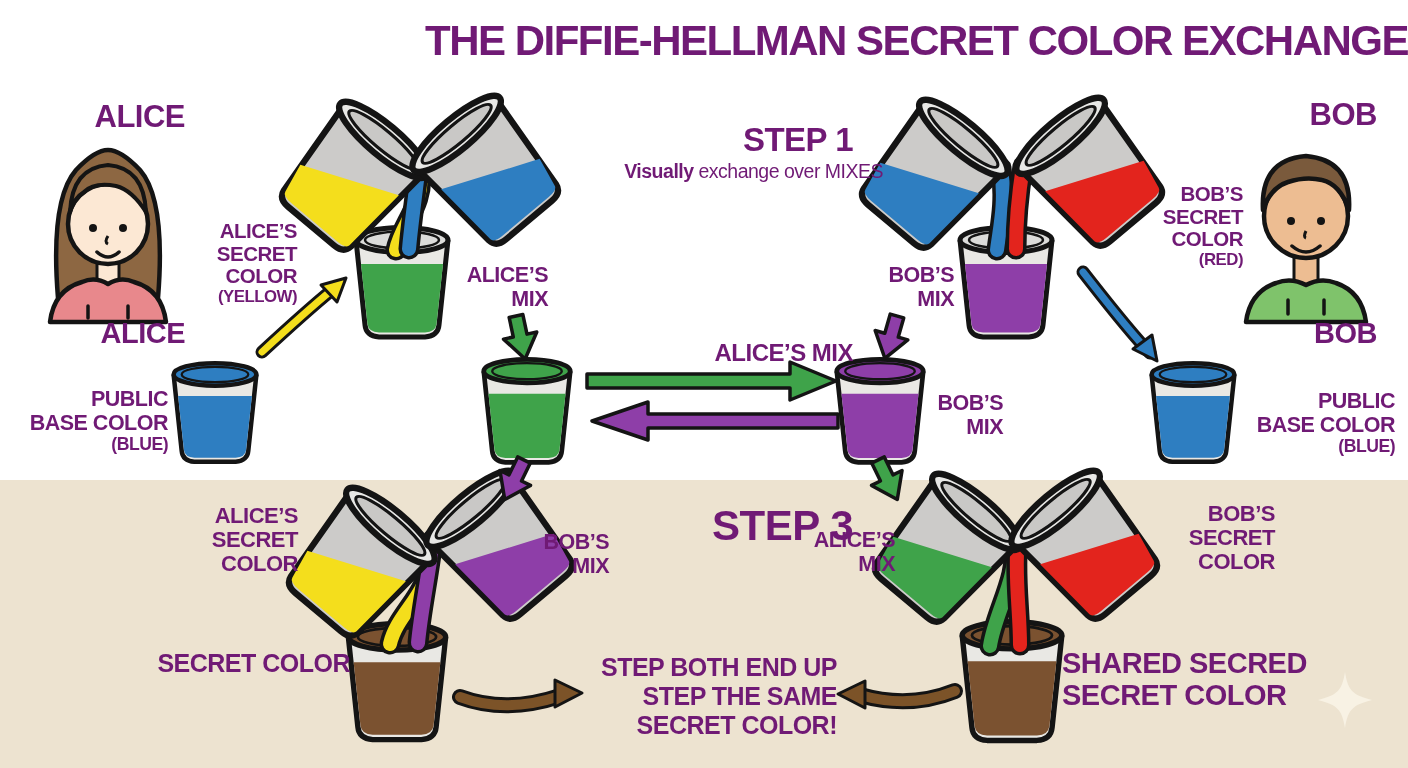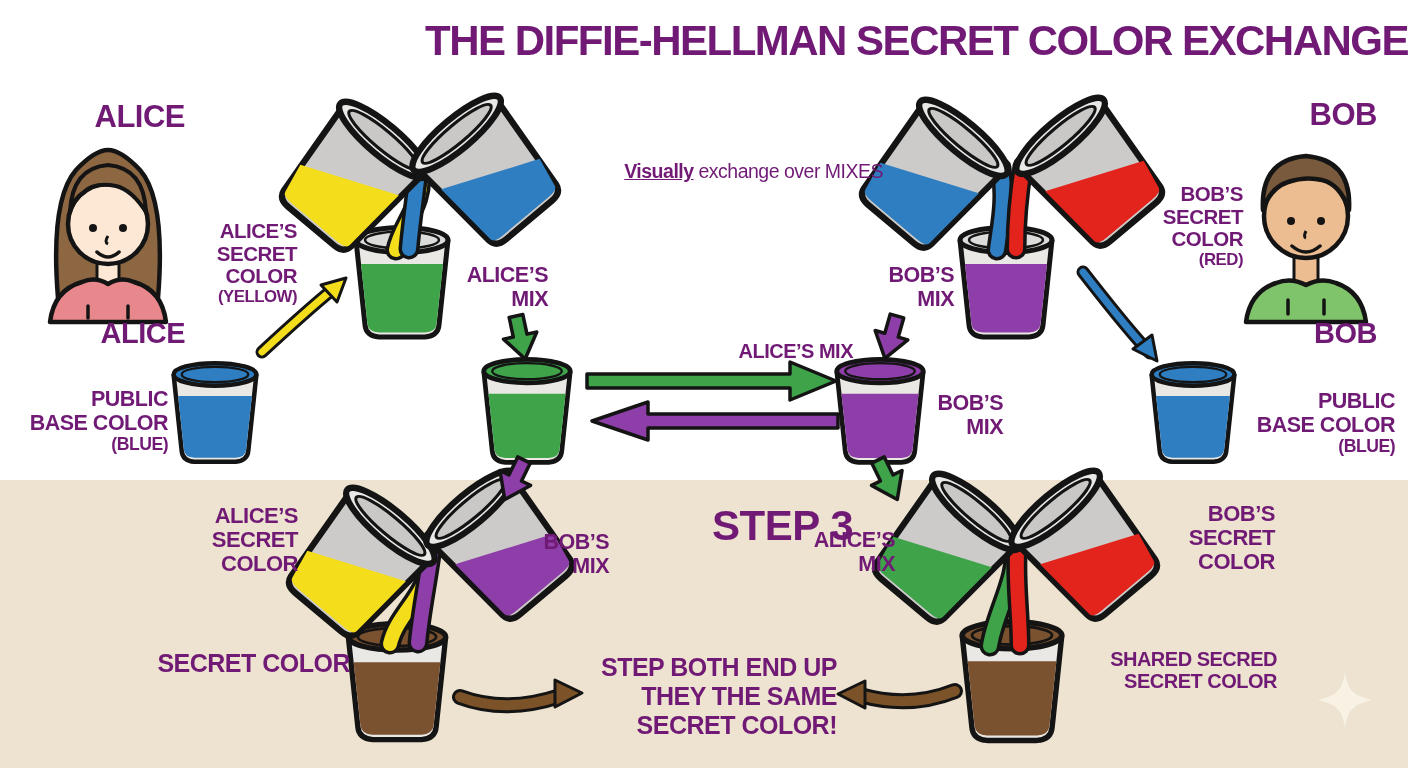--- a/index.html
+++ b/index.html
@@ -6,21 +6,21 @@
   body{width:1408px;height:768px;position:relative;overflow:hidden;
        font-family:"Liberation Sans","DejaVu Sans",sans-serif;background:#FFFFFF;}
   .stage{position:absolute;inset:0;width:1408px;height:768px;}
   .bg-bottom{position:absolute;left:0;top:480px;width:1408px;height:288px;background:#EDE3D0;}
   svg.art{position:absolute;left:0;top:0;z-index:1;}
   .lbl{position:absolute;z-index:2;font-weight:700;color:#701a75;text-align:right;
        line-height:1.1;letter-spacing:-0.5px;white-space:nowrap;}
   .lbl .small{font-size:.82em;}
   .title{font-size:42px;letter-spacing:-1.5px;}
   .reg{font-weight:400;}
-  .b{font-weight:700;text-decoration:underline;}
+  .b{font-weight:700;}
 </style>
 </head>
 <body>
 
 <div class="stage">
   <div class="bg-bottom"></div>
 
   <svg class="art" width="1408" height="768" viewBox="0 0 1408 768">
     <defs>
       <symbol id="bucket" viewBox="0 0 100 120">
@@ -150,20 +150,21 @@
     <div>PUBLIC</div>
     <div>BASE COLOR</div>
     <div class="small">(BLUE)</div>
   </div>
 
   <div class="lbl" style="left:448px;top:264px;width:100px;font-size:21.5px">
     <div>ALICE’S</div>
     <div>MIX</div>
   </div>
 
+  <div class="lbl" style="left:553px;top:122px;width:300px;font-size:33px">STEP 1</div>
   <div class="lbl reg" style="left:523px;top:161px;width:360px;font-size:19.5px;line-height:1.12">
     <div><span class="b">Visually</span><span> exchange over MIXES</span></div>
   </div>
 
   <div class="lbl" style="left:872px;top:264px;width:82px;font-size:21.5px">
     <div>BOB’S</div>
     <div>MIX</div>
   </div>
 
   <div class="lbl" style="left:1232px;top:98px;width:145px;font-size:31px">BOB</div>
@@ -175,21 +176,21 @@
     <div>COLOR</div>
     <div class="small">(RED)</div>
   </div>
 
   <div class="lbl" style="left:1240px;top:390px;width:155px;font-size:21.5px">
     <div>PUBLIC</div>
     <div>BASE COLOR</div>
     <div class="small">(BLUE)</div>
   </div>
 
-  <div class="lbl" style="left:553px;top:340px;width:300px;font-size:20px">ALICE’S MIX</div>
+  <div class="lbl" style="left:553px;top:340px;width:300px;font-size:24px">ALICE’S MIX</div>
 
   <div class="lbl" style="left:918px;top:392px;width:85px;font-size:21.5px">
     <div>BOB’S</div>
     <div>MIX</div>
   </div>
 
   <div class="lbl" style="left:553px;top:503px;width:300px;font-size:42px">STEP 3</div>
 
   <div class="lbl" style="left:158px;top:504px;width:140px;font-size:22px">
     <div>ALICE’S</div>
@@ -212,21 +213,21 @@
     <div>SECRET</div>
     <div>COLOR</div>
   </div>
 
   <div class="lbl" style="left:135px;top:650px;width:215px;font-size:25px">
     <div>SECRET COLOR</div>
   </div>
 
   <div class="lbl" style="left:575px;top:653px;width:262px;font-size:25px;line-height:1.16">
     <div>STEP BOTH END UP</div>
-    <div>THEY THE SAME</div>
+    <div>STEP THE SAME</div>
     <div>SECRET COLOR!</div>
   </div>
 
-  <div class="lbl" style="left:1062px;top:648px;width:215px;font-size:20px">
+  <div class="lbl" style="left:1062px;top:648px;width:215px;font-size:29px">
     <div>SHARED SECRED</div>
     <div>SECRET COLOR</div>
   </div>
 </div>
 
 </body></html>

